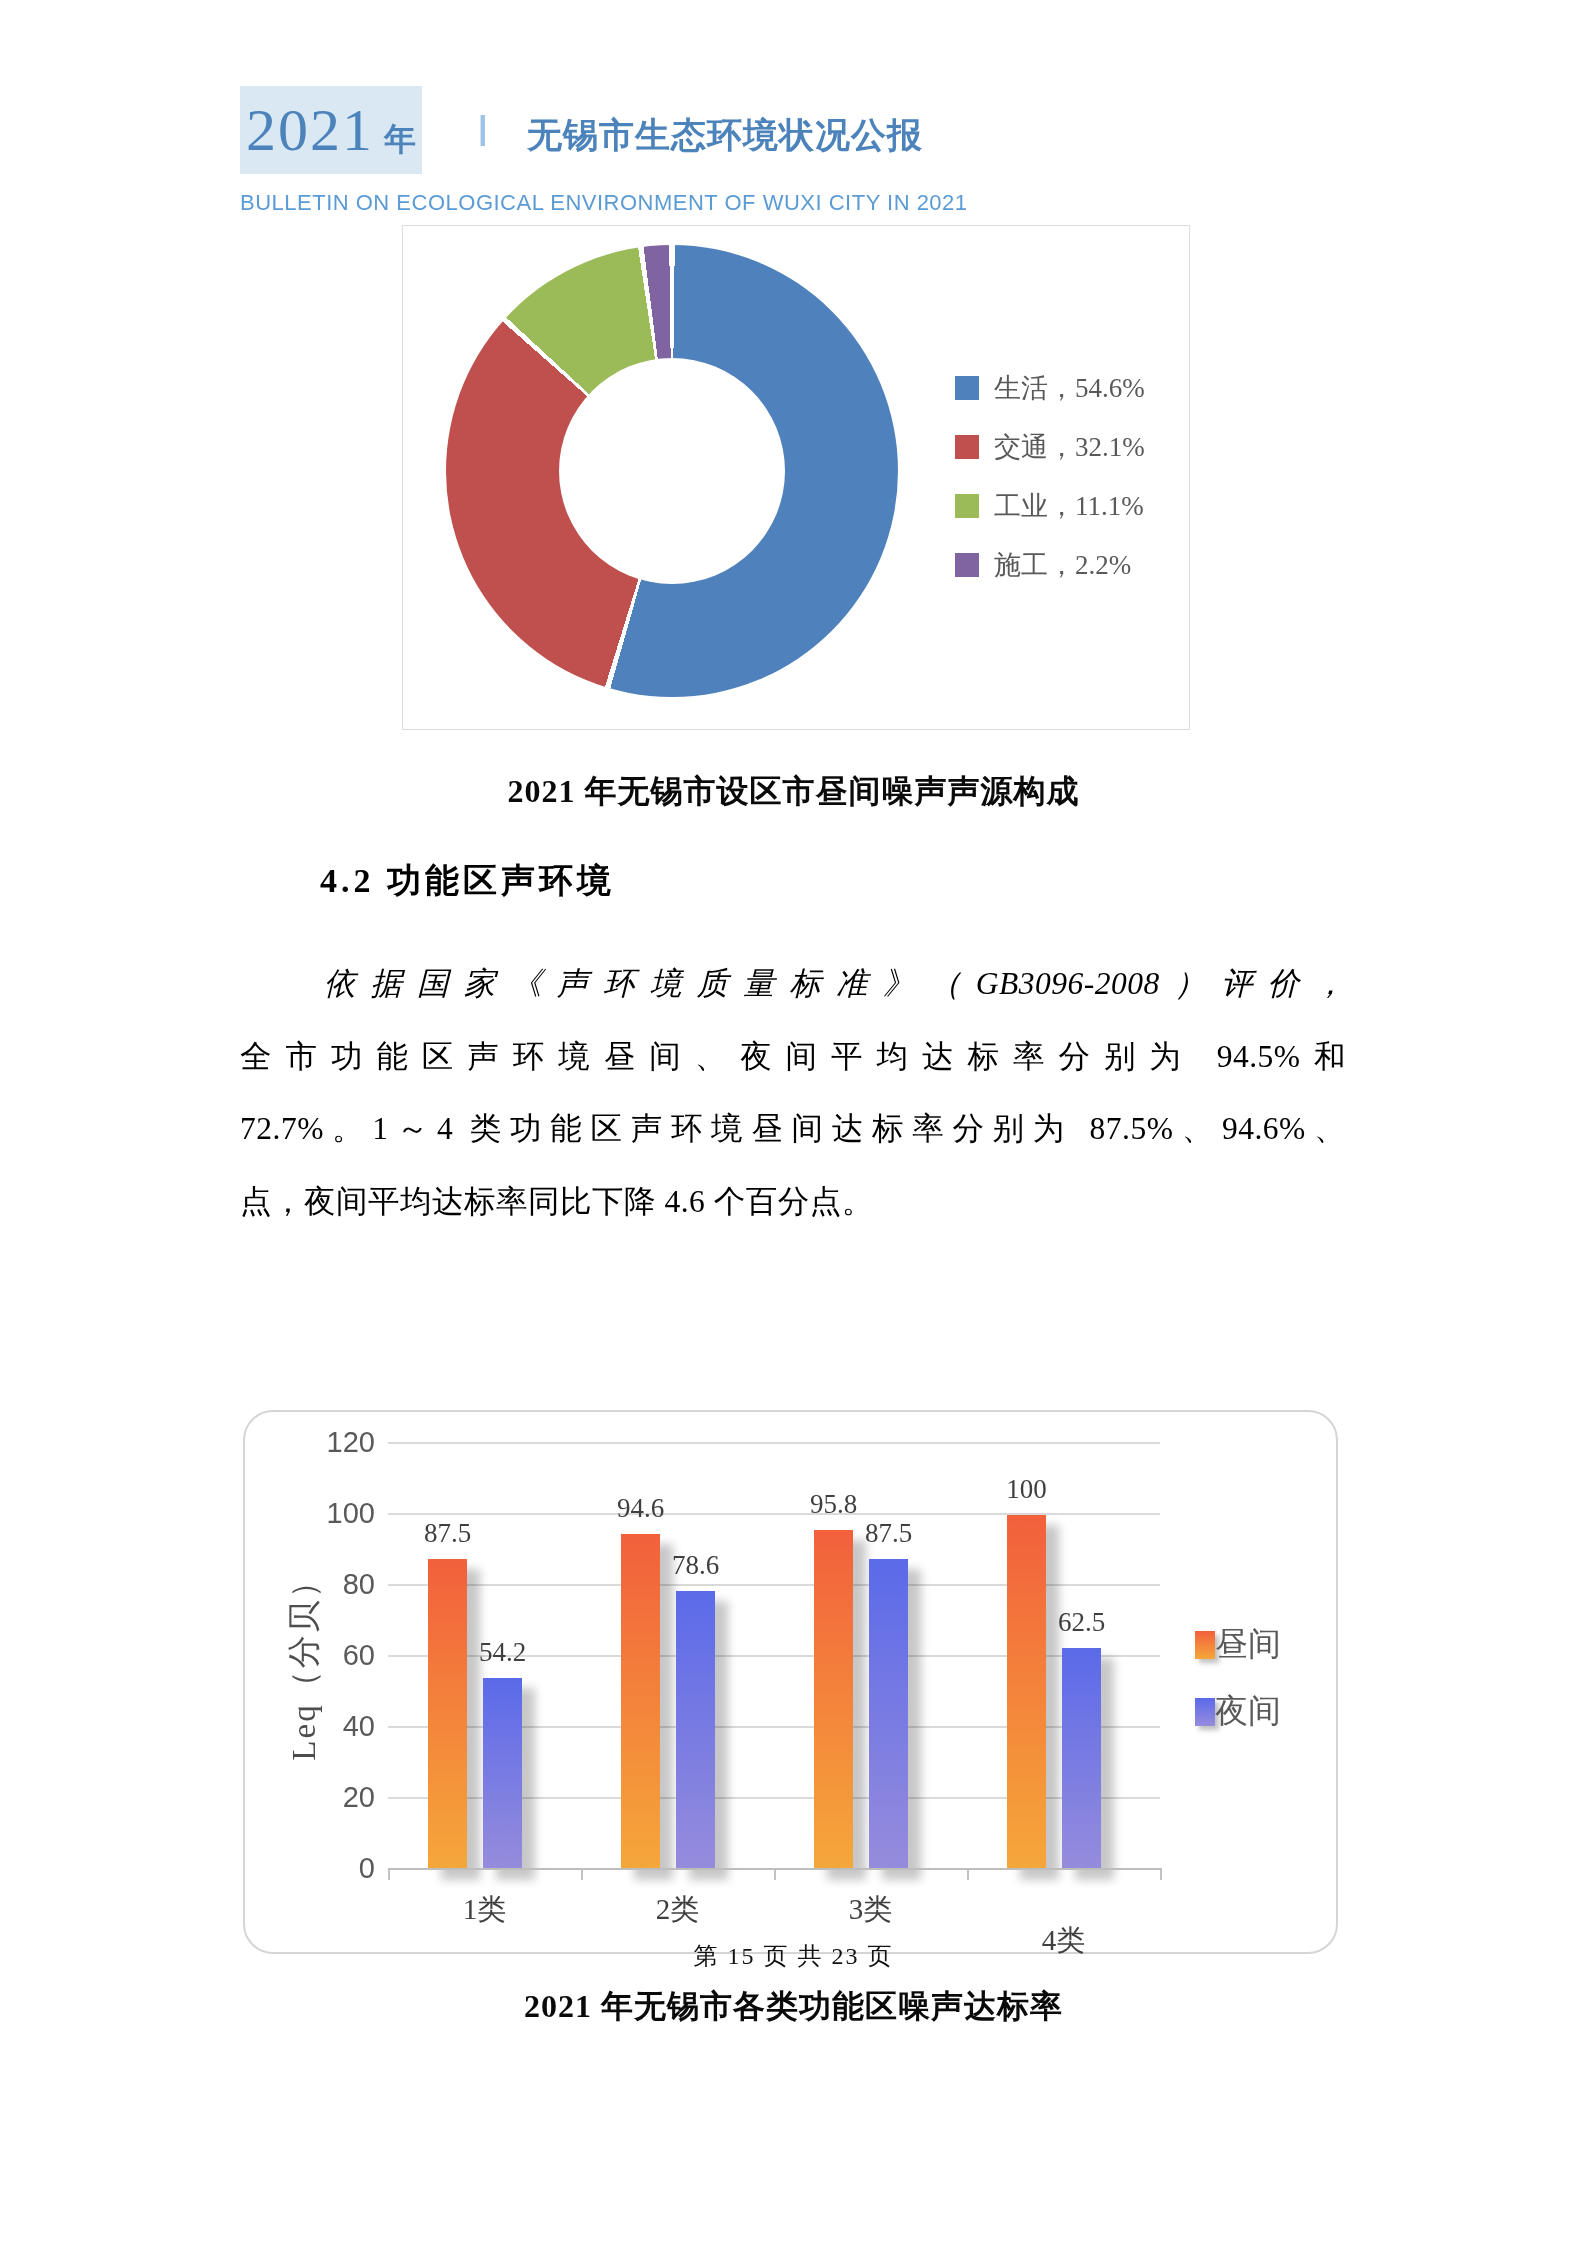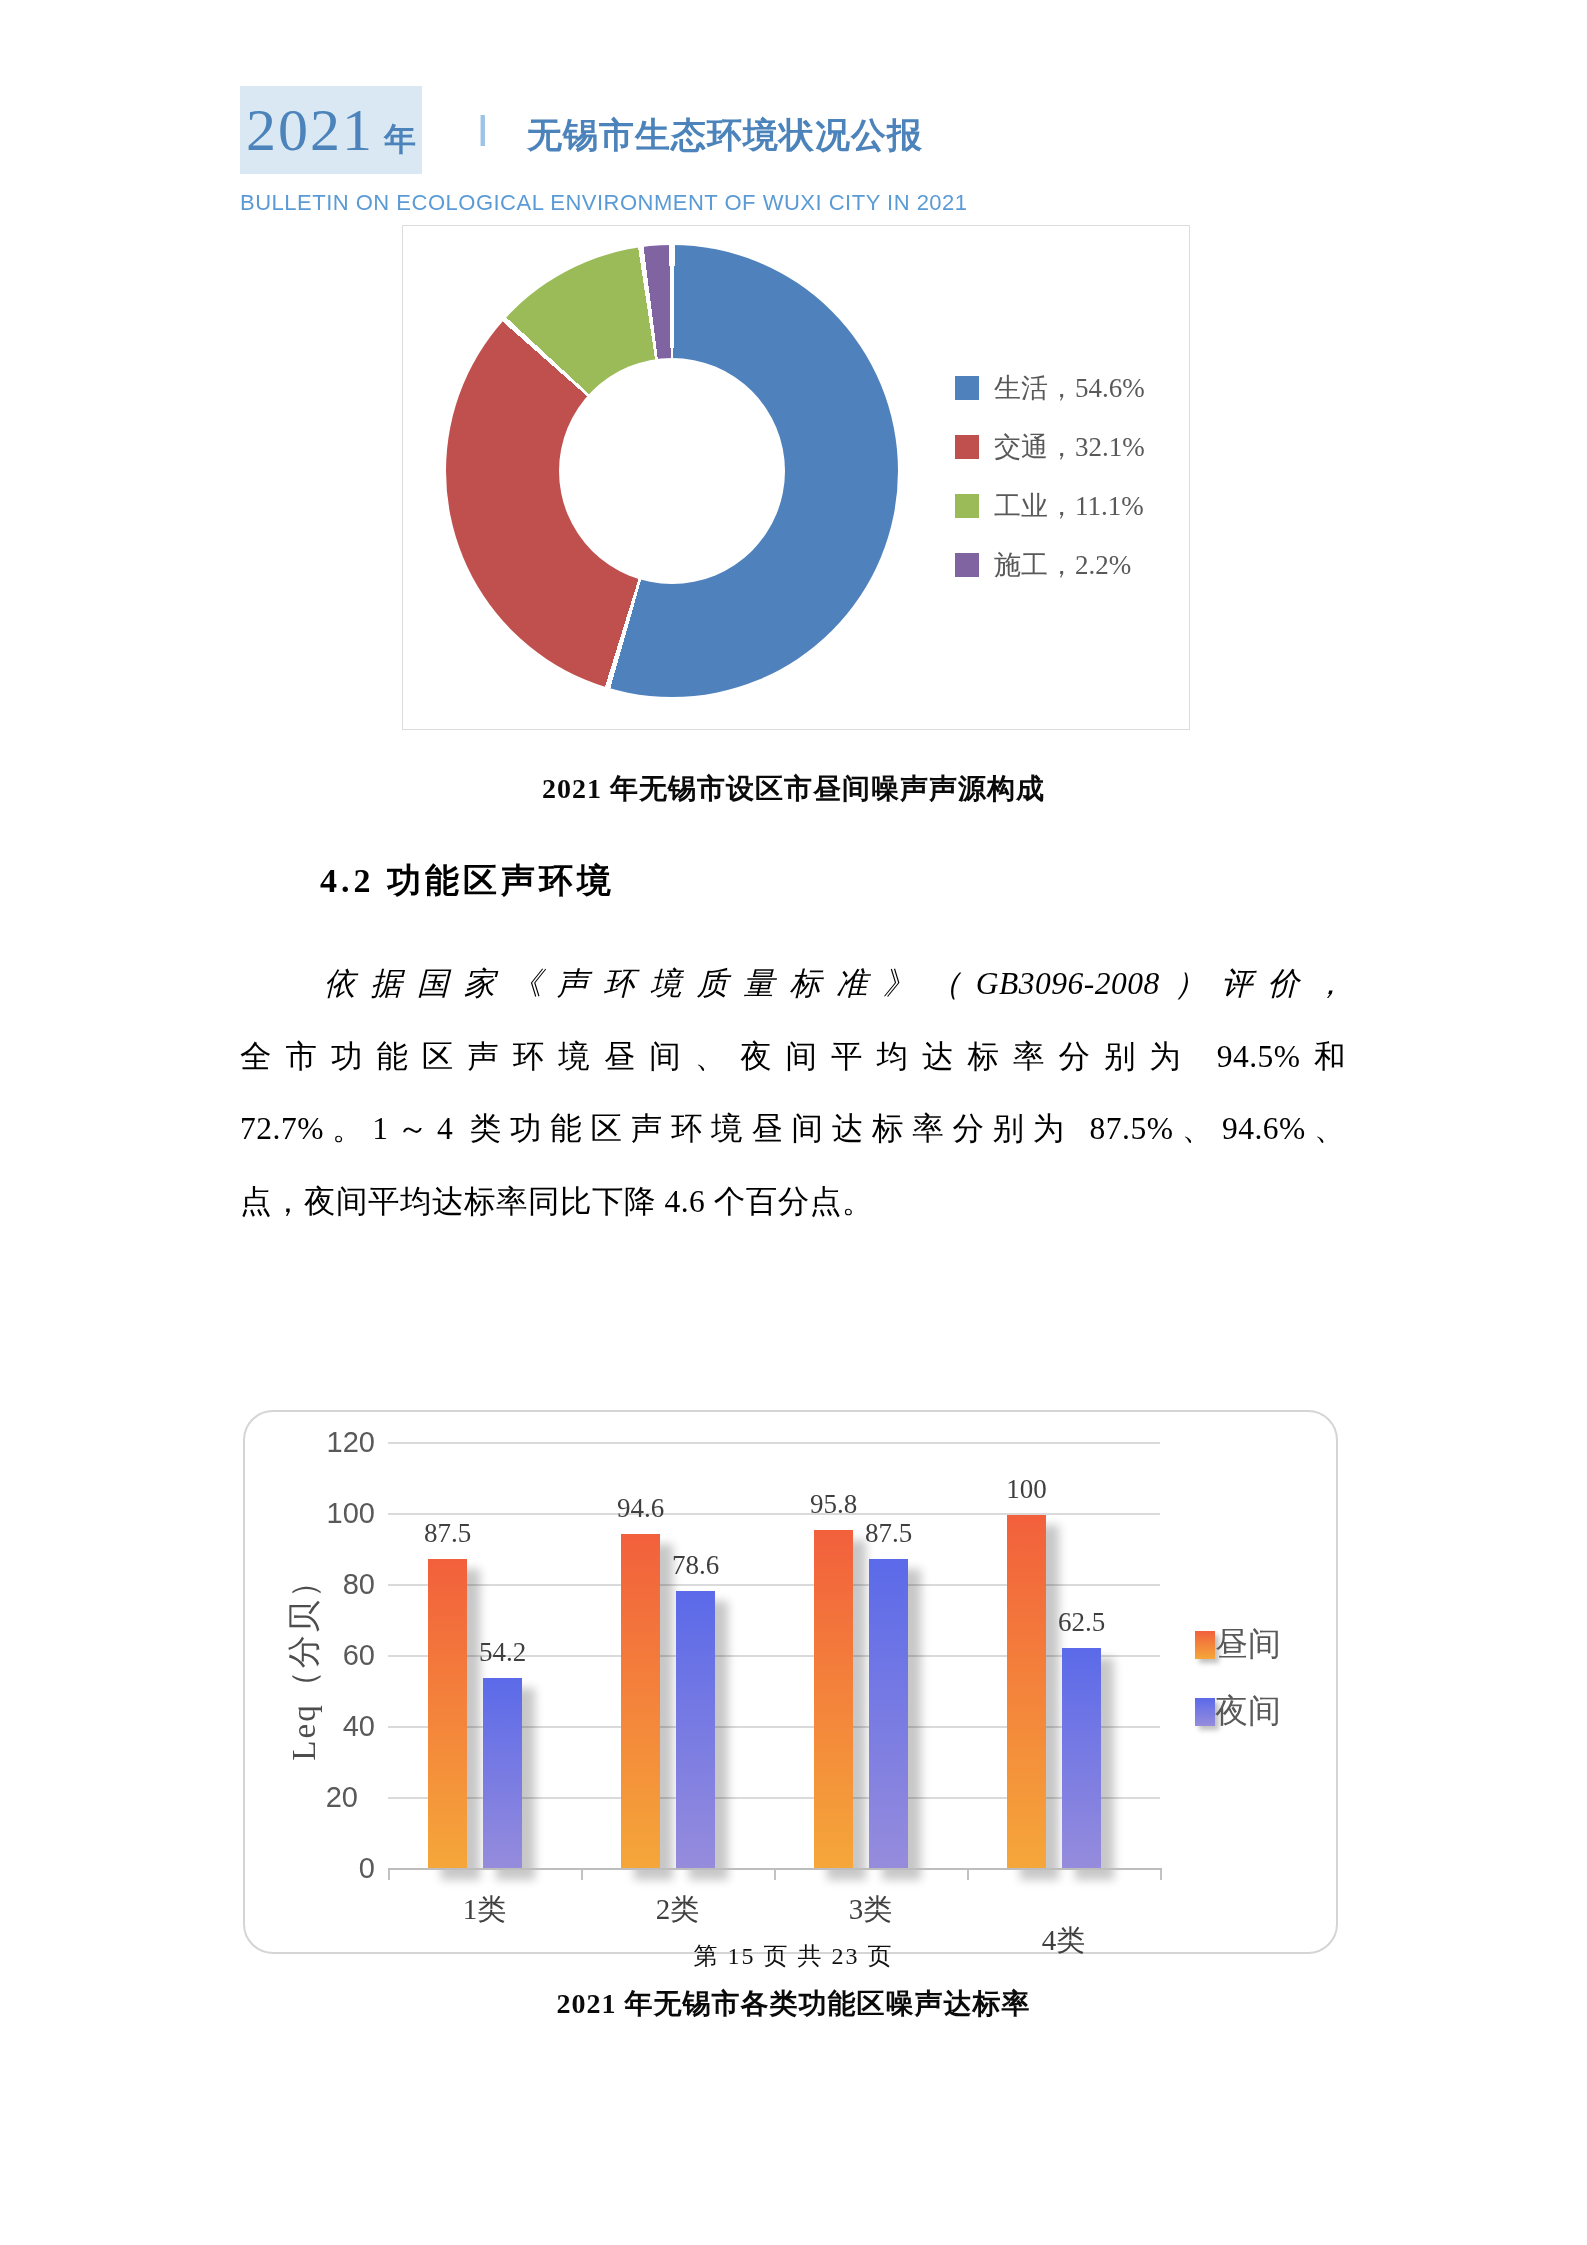--- a/index.html
+++ b/index.html
@@ -27,21 +27,21 @@
     background:#fff;border:1px solid #dcdcdc;}
   #donut{position:absolute;left:43px;top:19px;width:452px;height:452px;border-radius:50%;}
   #donut-hole{position:absolute;left:113px;top:113px;width:226px;height:226px;
     border-radius:50%;background:#ffffff;}
   #pie-legend{position:absolute;left:552px;top:148px;display:flex;flex-direction:column;row-gap:32px;}
   .pie-legend-row{display:flex;align-items:center;column-gap:15px;height:27px;}
   .pie-swatch{width:24px;height:24px;flex:0 0 24px;}
   .pie-legend-text{font-size:27px;color:#595959;white-space:nowrap;}
   
   .fig-title{position:absolute;left:0;width:100%;text-align:center;
-    font-size:28px;font-weight:bold;color:#0a0a0a;letter-spacing:1px;}
+    font-size:32px;font-weight:bold;color:#0a0a0a;letter-spacing:1px;}
   #fig1-title{top:770px;}
   #fig2-title{top:1985px;}
   #sec-heading{position:absolute;left:320px;top:858px;font-size:34px;font-weight:bold;
     letter-spacing:4px;}
   #paragraph{position:absolute;left:240px;top:948px;width:1106px;}
   .para-line{font-size:31.5px;line-height:72.5px;height:72.5px;white-space:nowrap;
     text-align:justify;text-align-last:justify;letter-spacing:0.5px;}
   .para-line.indent{text-indent:84px;font-style:italic;}
   .para-line.last{text-align-last:left;white-space:normal;}
   
@@ -148,21 +148,21 @@
         <div class="bar-legend-row">
           <span class="bar-swatch" style="background: linear-gradient(rgb(242, 96, 60), rgb(245, 167, 58));"></span>
           <span class="bar-legend-text">昼间</span>
         </div>
         <div class="bar-legend-row">
           <span class="bar-swatch" style="background: linear-gradient(rgb(91, 106, 233), rgb(150, 140, 220));"></span>
           <span class="bar-legend-text">夜间</span>
         </div>
       </div>
   <div class="ytick" style="left: 35px; top: 440px;">0</div>
-      <div class="ytick" style="left: 18px; top: 369px;">20</div>
+      <div class="ytick" style="left: 35px; top: 369px;">20</div>
       <div class="ytick" style="left: 35px; top: 298px;">40</div>
       <div class="ytick" style="left: 35px; top: 227px;">60</div>
       <div class="ytick" style="left: 35px; top: 156px;">80</div>
       <div class="ytick" style="left: 35px; top: 85px;">100</div>
       <div class="ytick" style="left: 35px; top: 14px;">120</div>
       <div class="axis-tick" style="left: 143px;"></div>
       <div class="axis-tick" style="left: 336px;"></div>
       <div class="axis-tick" style="left: 529px;"></div>
       <div class="axis-tick" style="left: 722px;"></div>
       <div class="axis-tick" style="left: 915px;"></div>

